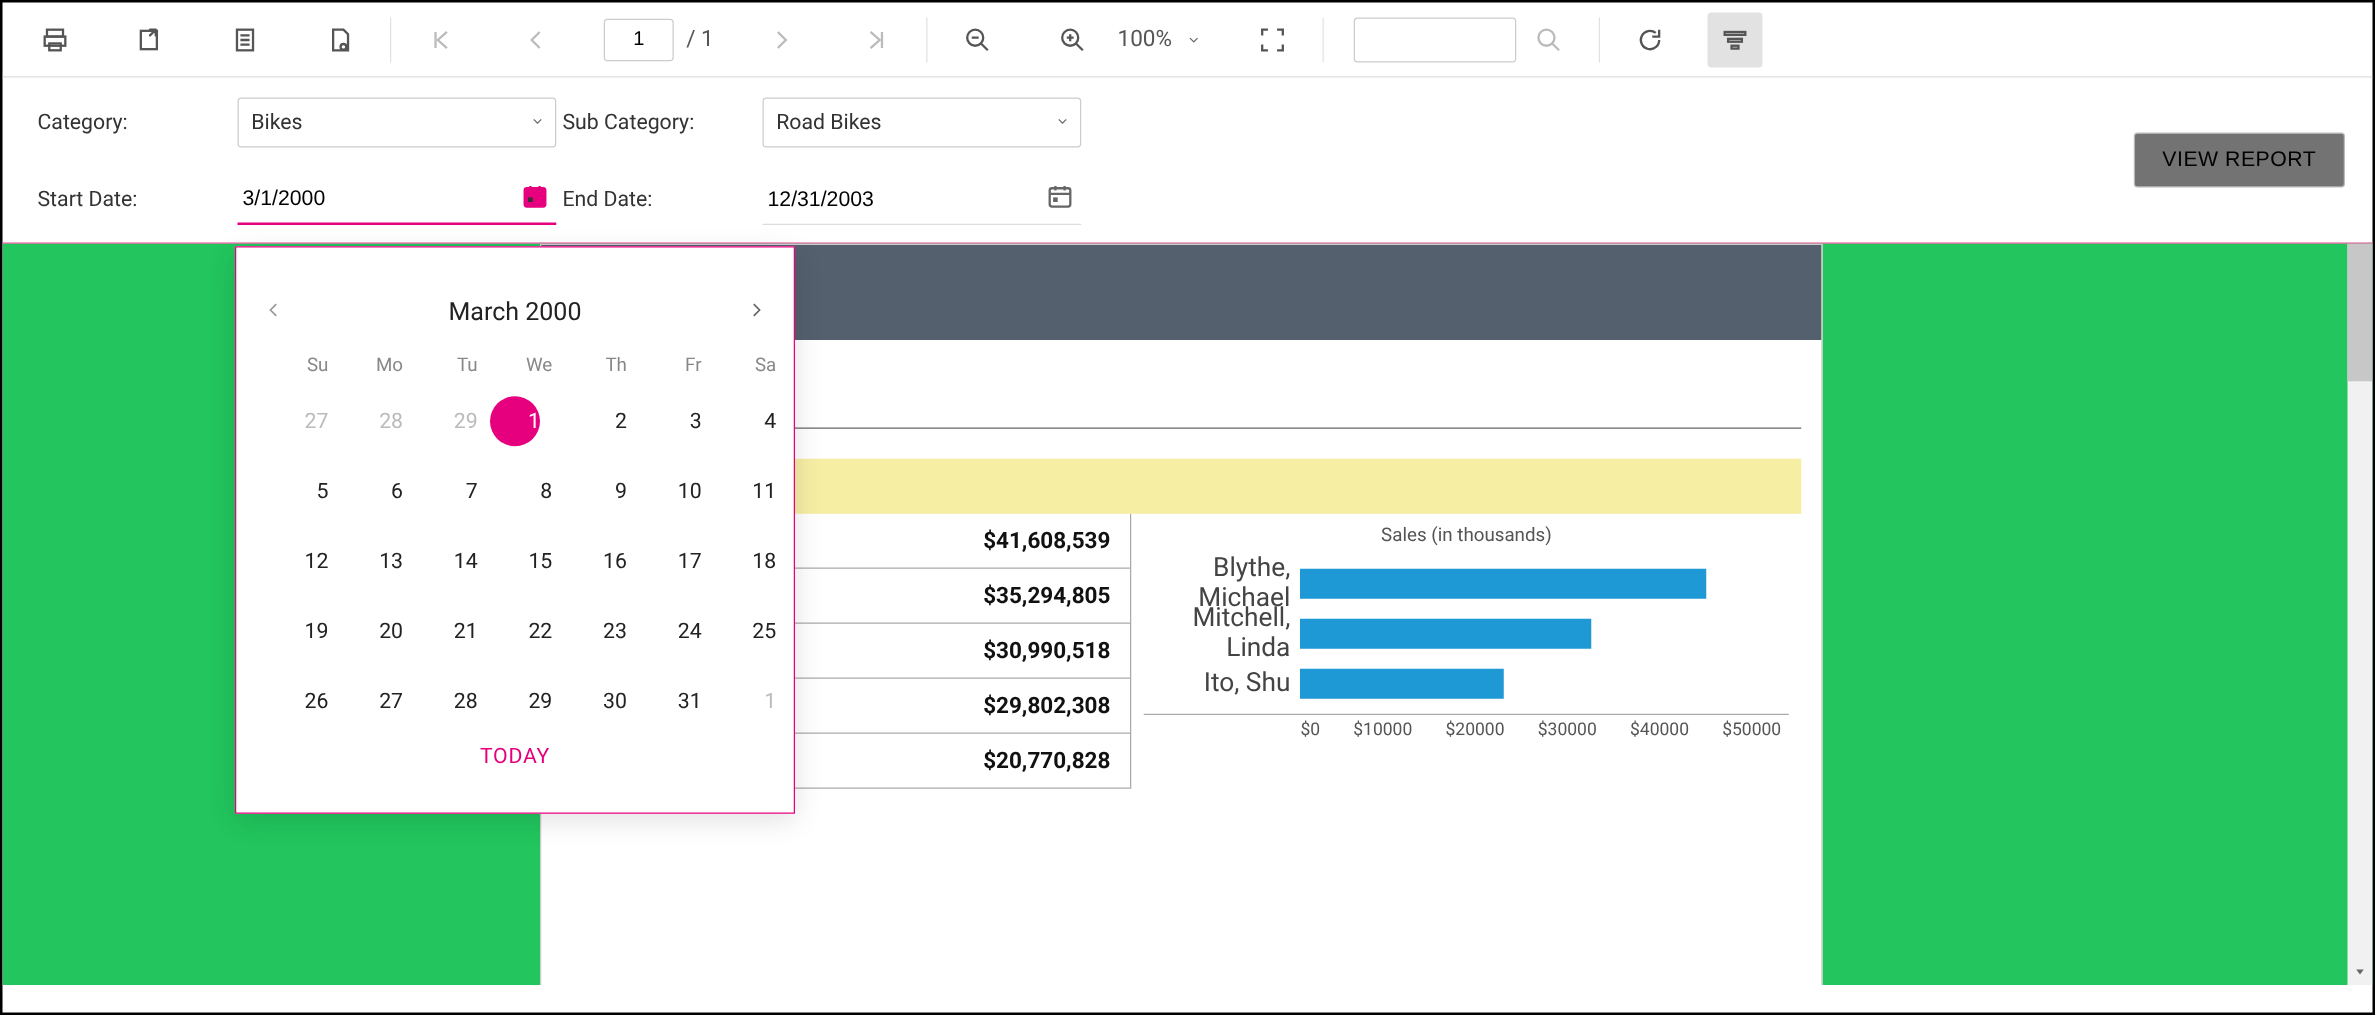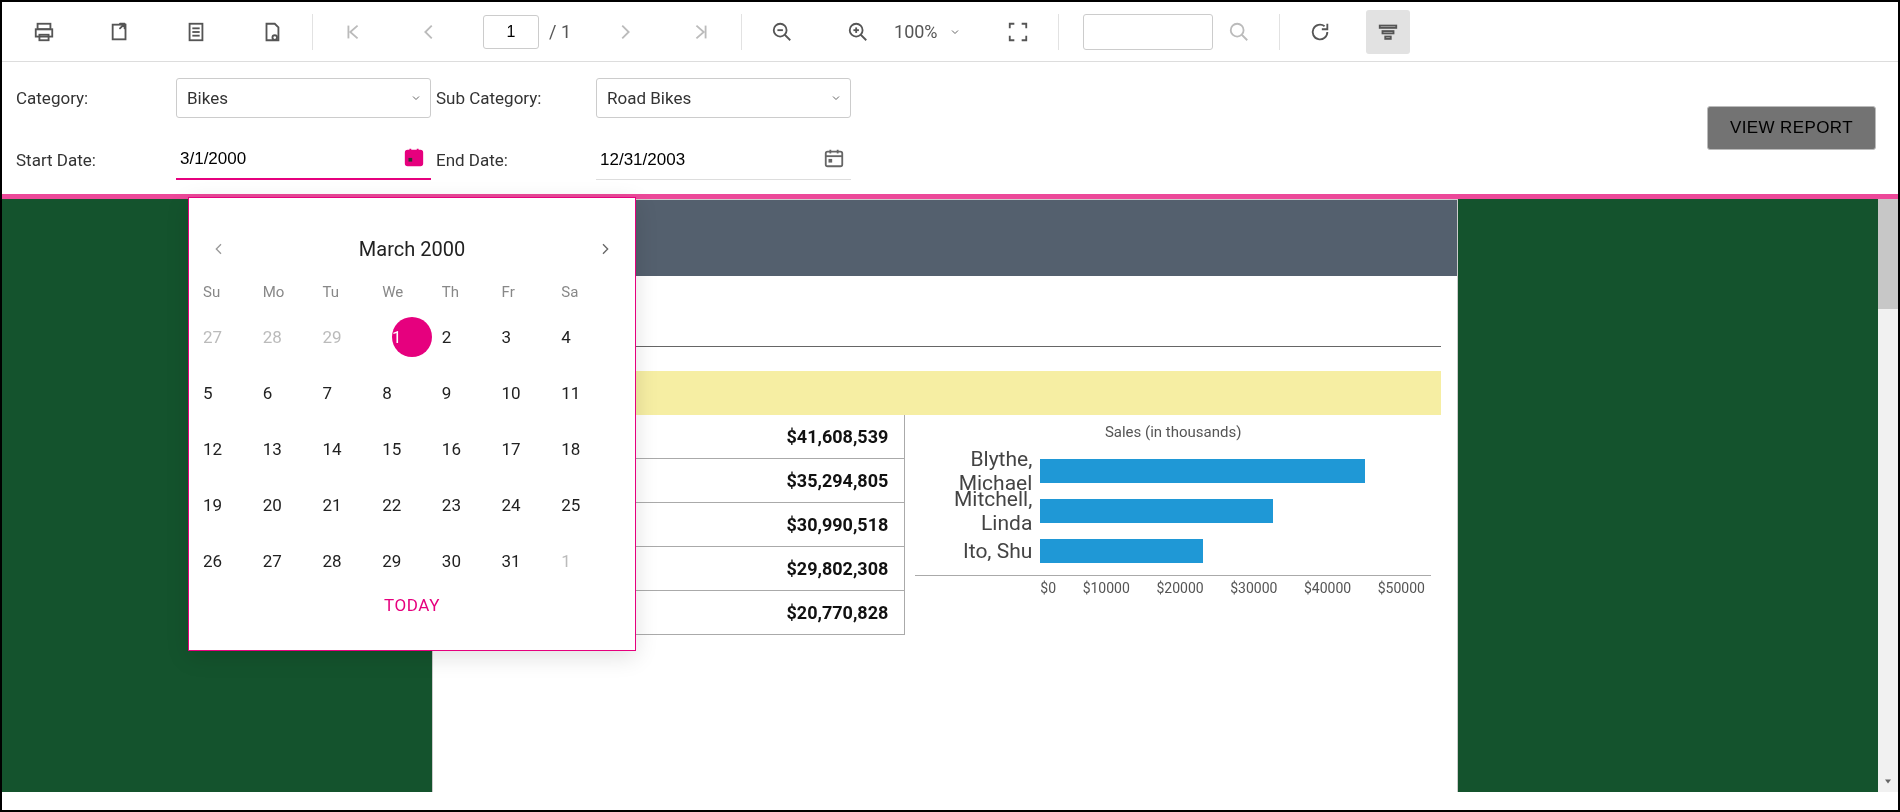--- a/index.html
+++ b/index.html
@@ -74,22 +74,22 @@
     width: 130px;
     height: 36px;
     border: 1px solid #ccc;
     border-radius: 3px;
     padding: 0 8px;
     margin-left: 6px;
   }
 
   
   .param-panel {
-    border-bottom: 5px solid #ec4899;
-    padding: 16px 30px 14px 14px;
+    border-bottom: 1px solid #ec4899;
+    padding: 16px 30px 14px 28px;
     display: flex;
     position: relative;
   }
   .param-cols {
     display: grid;
     grid-template-columns: 160px 260px 160px 260px;
     grid-row-gap: 22px;
     align-items: center;
     font-size: 17px;
     color: #333;
@@ -163,21 +163,21 @@
     position: absolute;
     top: 10px;
     color: #888;
     font-size: 22px;
   }
   .cal-nav.left { left: 8px; }
   .cal-nav.right { right: 8px; }
   .cal-grid {
     display: grid;
     grid-template-columns: repeat(7, 1fr);
-    text-align: left;
+    text-align: right;
     row-gap: 16px;
     margin-top: 12px;
   }
   .cal-dow { color:#888; font-size:15px; }
   .cal-day { color:#222; height: 40px; line-height:40px; }
   .cal-day.off { color:#bbb; }
   .cal-day.sel {
     background: #e6007e;
     color: #fff;
     border-radius: 50%;
@@ -187,21 +187,21 @@
   .cal-today {
     color:#e6007e;
     text-align: center;
     font-size: 17px;
     padding: 14px 0 6px 0;
     letter-spacing: 0.6px;
   }
 
   
   .report-surface {
-    background: #14532d;
+    background: #22c55e;
     height: calc(100% - 60px - 155px);
     position: relative;
     overflow: hidden;
   }
   .report-page {
     position: absolute;
     left: 430px;
     top: 0;
     width: 1026px;
     background: #fff;

